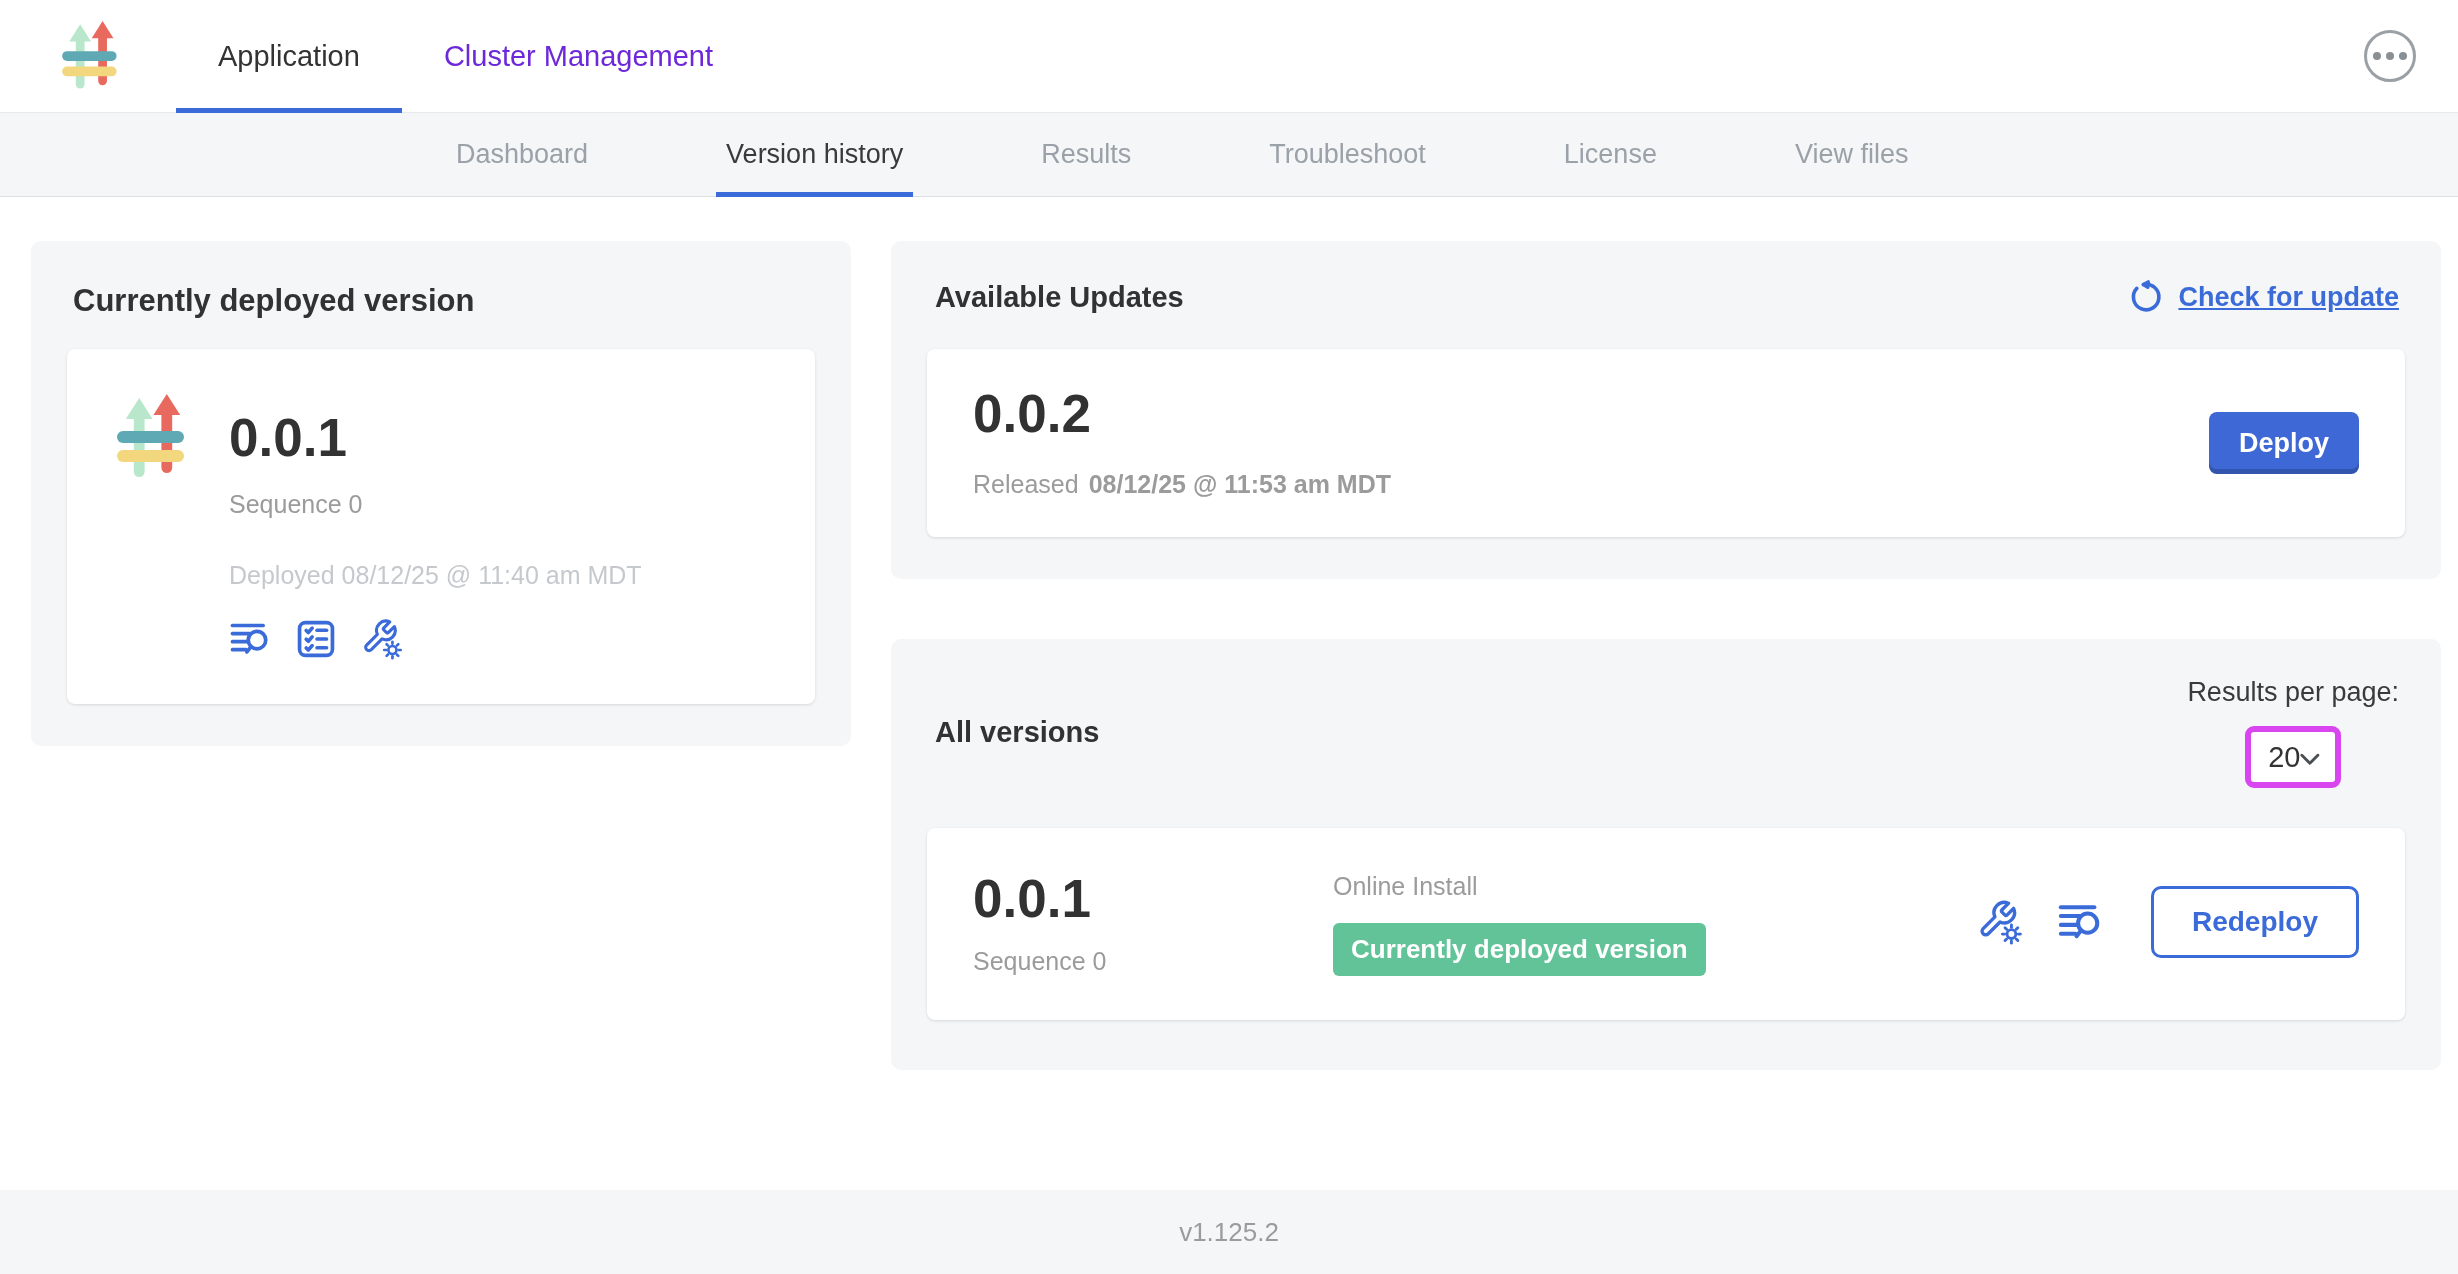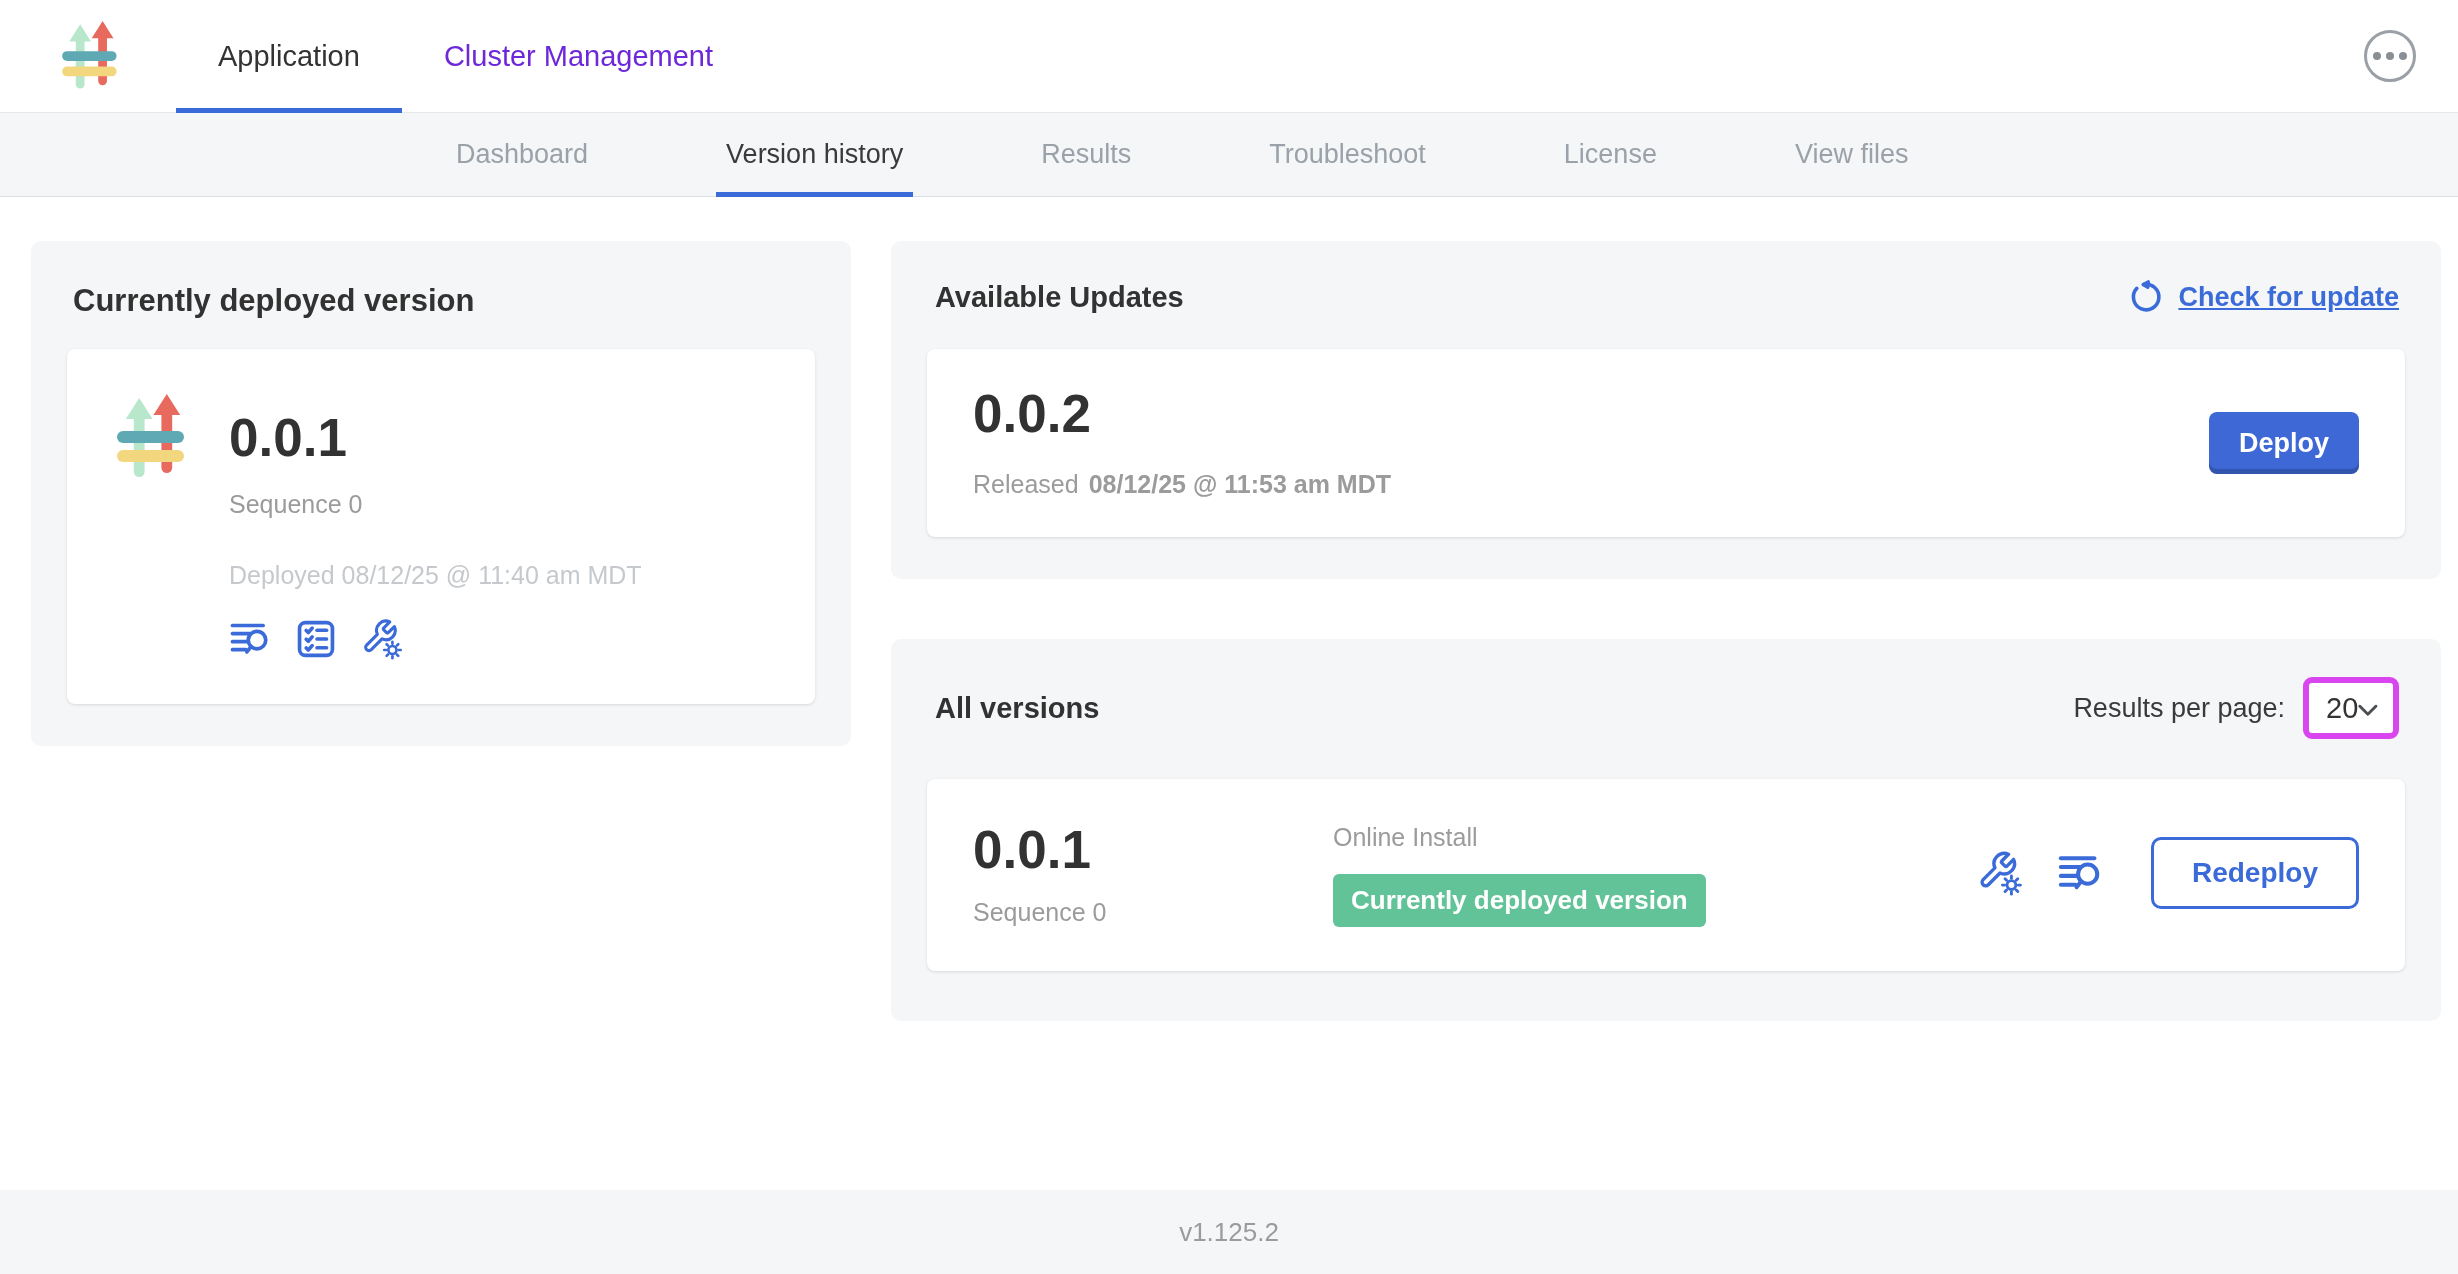--- a/index.html
+++ b/index.html
@@ -61,21 +61,21 @@
   .check-link{display:flex;align-items:center;gap:14px;color:var(--blue);cursor:pointer;}
   .check-link svg{width:36px;height:36px;display:block;}
   .check-link .label{font-size:27px;font-weight:bold;text-decoration:underline;}
   .update-row{margin-top:34px;padding:38px 46px;display:flex;align-items:center;}
   .release-line{margin-top:30px;font-size:25px;color:var(--text-gray);}
   .release-line b{margin-left:10px;font-weight:bold;}
   .deploy-btn{margin-left:auto;min-width:150px;height:62px;padding:0 30px;background:#3e68d5;color:#fff;font-size:27px;font-weight:bold;font-family:inherit;border:none;border-radius:8px;box-shadow:inset 0 -5px 0 rgba(0,0,0,.18);cursor:pointer;}
 
   
   .all-versions-card{margin-top:60px;padding:32px 36px 50px;}
-  .rpp{display:flex;align-items:center;gap:18px;}
+  .rpp{display:flex;align-items:center;gap:18px;flex-direction:column;}
   .rpp-label{font-size:27px;color:#3a3a3a;}
   .rpp-select{width:96px;height:62px;background:#fff;border:6px solid #d946ef;border-radius:9px;display:flex;align-items:center;justify-content:space-between;padding:0 15px 0 17px;font-size:29px;color:#333;cursor:pointer;}
   .rpp-select svg{width:26px;height:17px;display:block;margin-top:4px;}
   .version-row{margin-top:40px;padding:44px 46px;display:flex;align-items:flex-start;}
   .vcol{width:360px;flex:none;}
   .version-row .seq{margin-top:22px;}
   .vmid{flex:none;}
   .install-type{font-size:25px;color:var(--text-gray);}
   .badge{display:inline-block;margin-top:22px;background:#62c398;color:#fff;font-size:26px;font-weight:bold;padding:11px 18px;border-radius:6px;}
   .row-actions{margin-left:auto;display:flex;align-items:center;gap:34px;margin-top:14px;}

